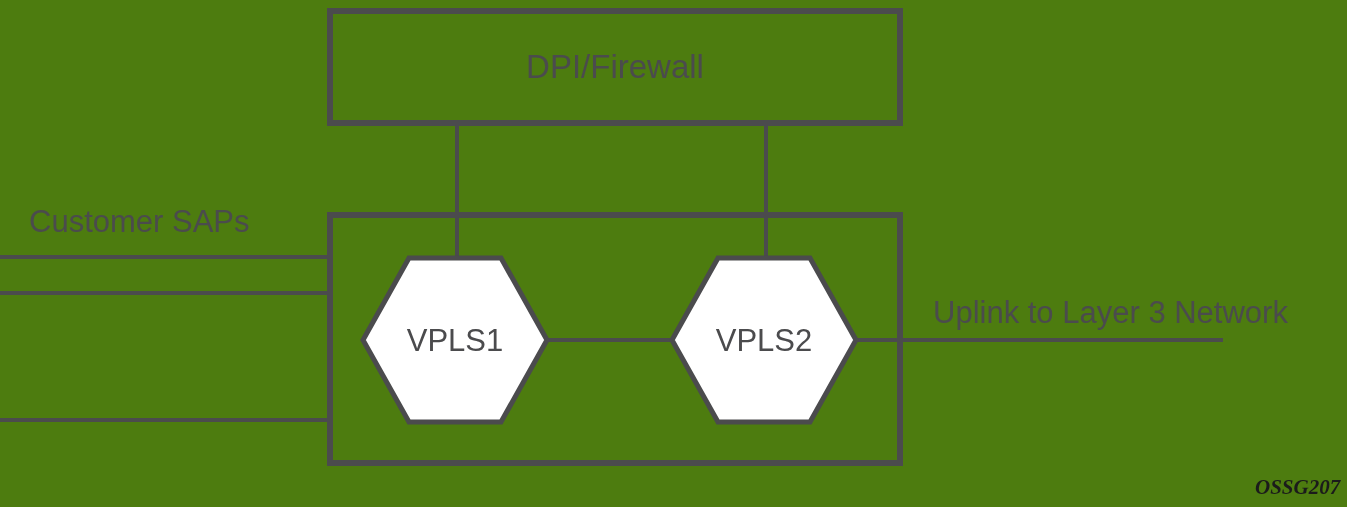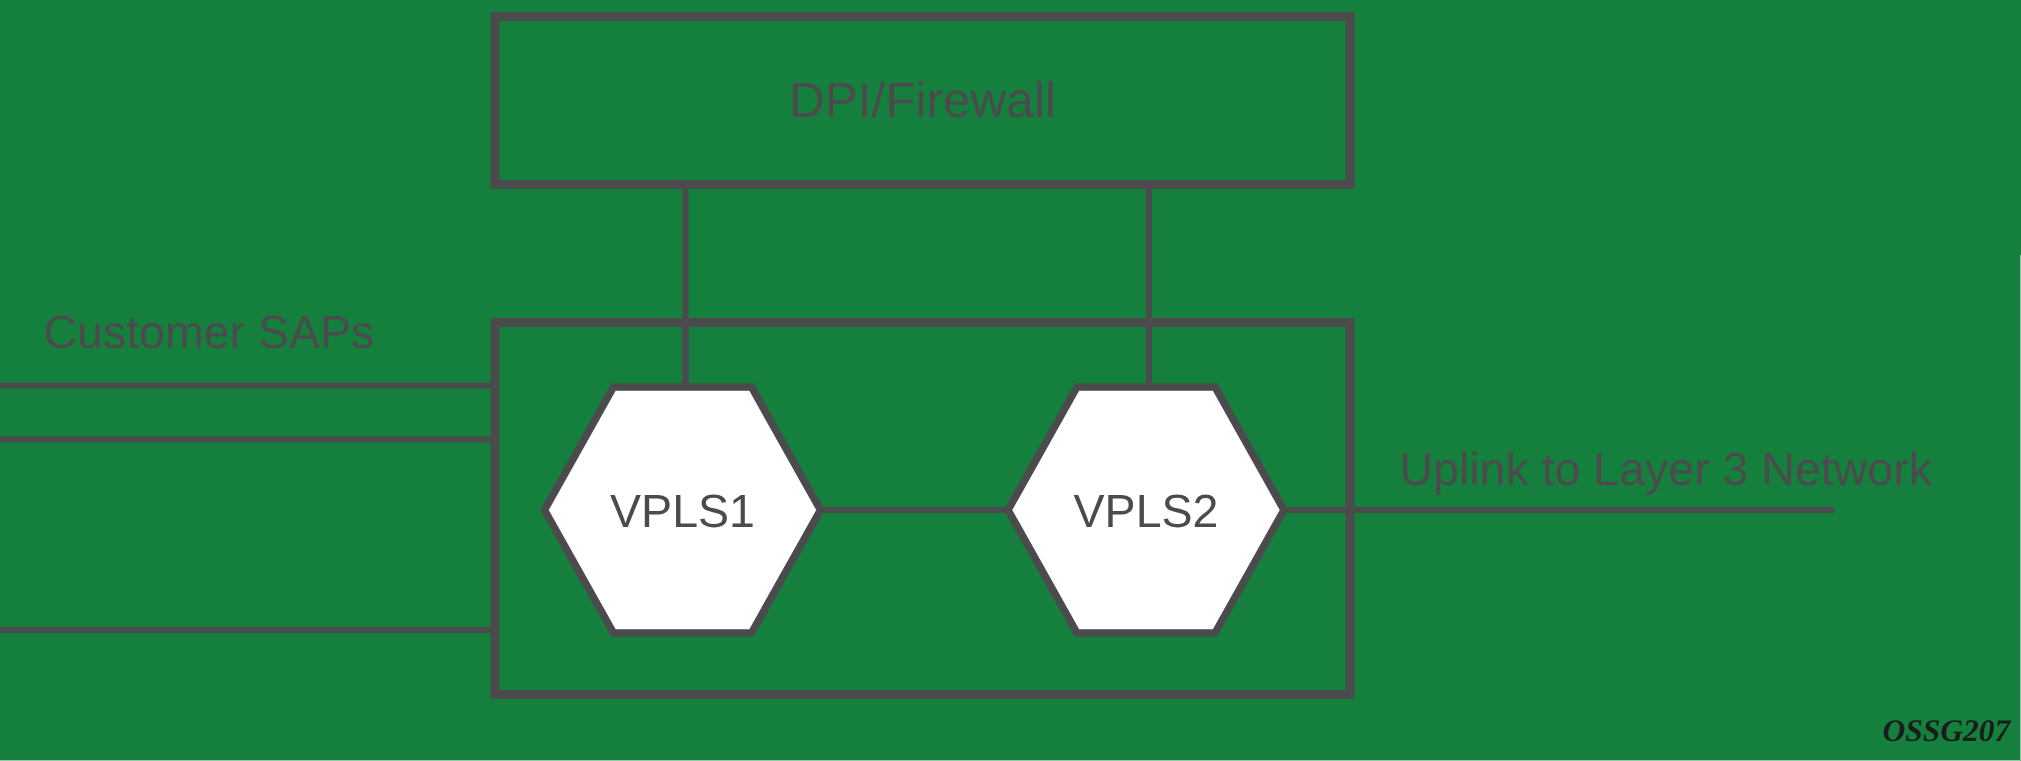--- a/index.html
+++ b/index.html
@@ -8,21 +8,21 @@
     padding: 0;
     background: #ffffff;
   }
   body {
     font-family: "Liberation Sans", sans-serif;
   }
   #diagram-root {
     position: relative;
     width: 1347px;
     height: 507px;
-    background: #15803d;
+    background: #4d7c0f;
     overflow: hidden;
   }
   #diagram-svg {
     position: absolute;
     top: 0;
     left: 0;
     width: 1347px;
     height: 507px;
     display: block;
   }

